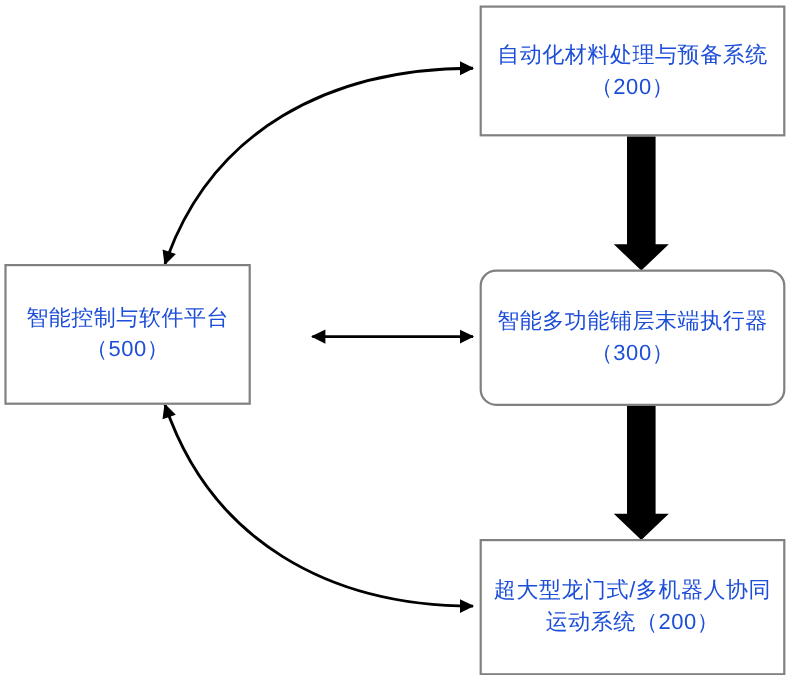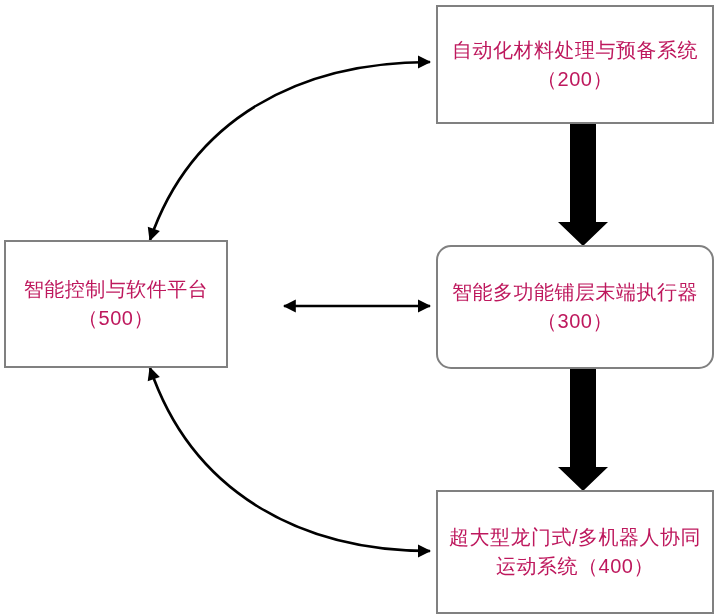--- a/index.html
+++ b/index.html
@@ -19,21 +19,21 @@
   }
   .node {
     position: absolute;
     box-sizing: border-box;
     border: 2px solid #808080;
     background: #ffffff;
     display: flex;
     align-items: center;
     justify-content: center;
     text-align: center;
-    color: #be185d;
+    color: #1d4ed8;
     font-size: 20px;
     line-height: 1.45;
     letter-spacing: 0.5px;
     font-family: "Liberation Sans", "DejaVu Sans", sans-serif;
   }
   .node-label {
     display: block;
     padding: 0 10px;
     white-space: pre-line;
   }
@@ -93,16 +93,16 @@
 （200）</span>
   </div>
 
   <div class="node" id="node-300">
     <span class="node-label">智能多功能铺层末端执行器
 （300）</span>
   </div>
 
   <div class="node" id="node-400">
     <span class="node-label">超大型龙门式/多机器人协同
-运动系统（400）</span>
+运动系统（200）</span>
   </div>
 
 </div>
 
 </body></html>

